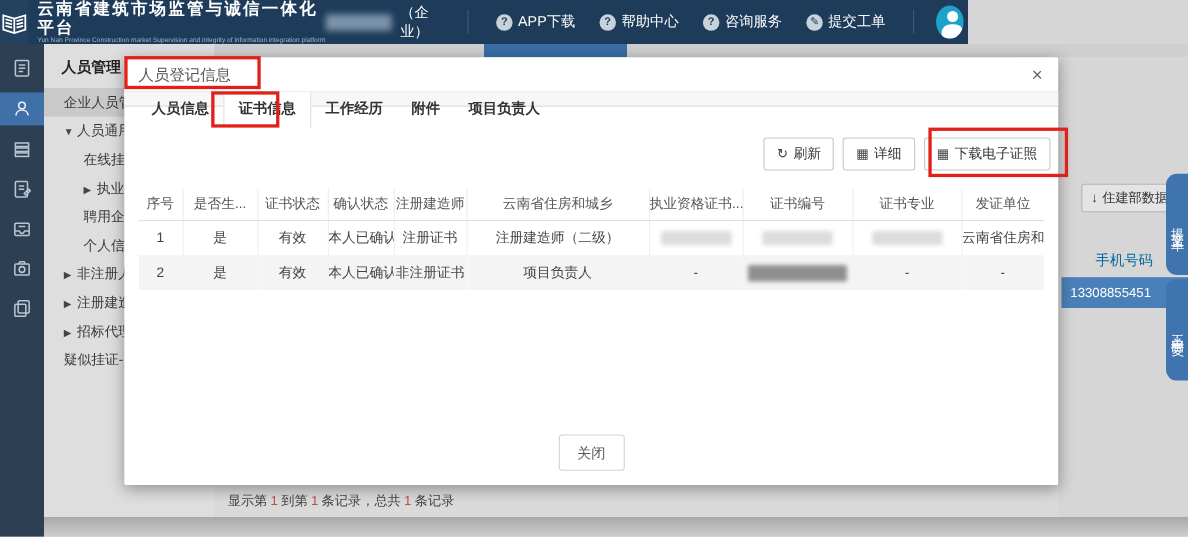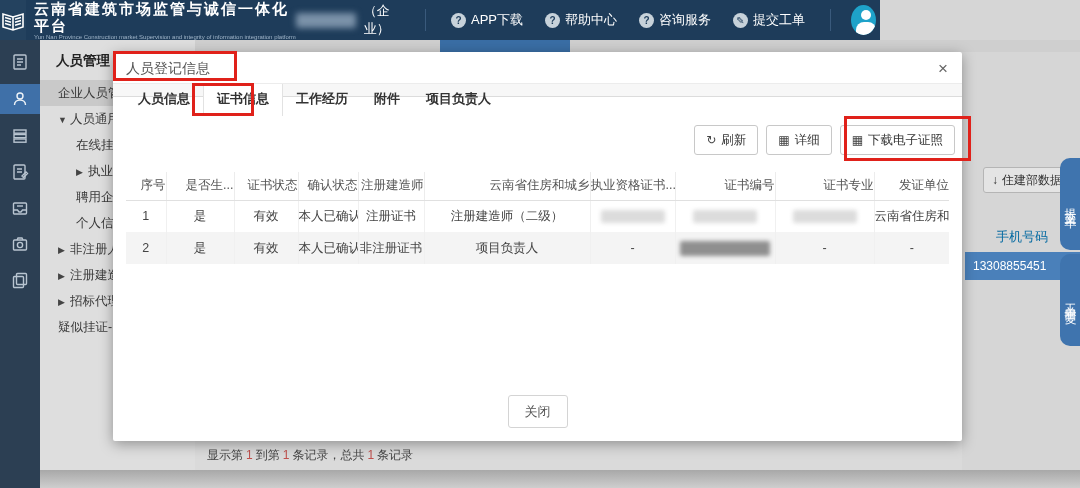--- a/index.html
+++ b/index.html
@@ -57,21 +57,21 @@
   .modal-title { position:absolute; left:13px; top:8px; font-size:14px; color:#555; }
   .modal-x { position:absolute; right:14px; top:8px; font-size:17px; color:#666; cursor:pointer; line-height:18px; }
   .tabbar { position:absolute; left:0; top:31px; width:100%; height:14px; background:#f7f7f7; border-top:1px solid #ececec; border-bottom:1px solid #dcdcdc; display:flex; padding-left:12px; }
   .tab { font-size:13px; font-weight:bold; color:#333; padding:0 13px; line-height:30px; cursor:pointer; }
   .tab.active { background:#fff; border-left:1px solid #e2e2e2; border-right:1px solid #e2e2e2; height:32px; }
   .toolbar { position:absolute; right:7px; top:73px; display:flex; gap:8px; }
   .tbtn { height:30px; background:#fff; border:1px solid #c8c8c8; border-radius:3px; font-size:12.5px; color:#333; display:flex; align-items:center; padding:0 11px; cursor:pointer; white-space:nowrap; }
   .tbtn .bic { margin-right:5px; font-size:12px; color:#444; }
 
   .cert-table { position:absolute; left:13px; top:120px; width:823px; border-collapse:collapse; table-layout:fixed; }
-  .cert-table th { font-size:12.5px; color:#555; font-weight:normal; height:28px; border-bottom:1px solid #e0e0e0; border-right:1px solid #ececec; text-align:right; white-space:nowrap; overflow:hidden; }
+  .cert-table th { font-size:12.5px; color:#555; font-weight:normal; height:28px; border-bottom:1px solid #e0e0e0; border-right:1px solid #ececec; text-align:center; white-space:nowrap; overflow:hidden; }
   .cert-table td { font-size:12.5px; color:#444; height:32px; border-right:1px solid #f0f0f0; text-align:center; white-space:nowrap; overflow:hidden; }
   .cert-table th:last-child, .cert-table td:last-child { border-right:none; }
   .cert-table tr.zebra td { background:#f4f4f4; }
   .blur-light { display:inline-block; width:64px; height:13px; background:#dcdcdc; border-radius:2px; filter:blur(2px); vertical-align:middle; }
   .blur-dark { display:inline-block; width:90px; height:15px; background:#8f8f8f; border-radius:2px; filter:blur(2px); vertical-align:middle; }
   .close-btn { position:absolute; left:50%; transform:translateX(-50%); bottom:13px; width:60px; height:33px; background:#fff; border:1px solid #d4d4d4; border-radius:3px; font-size:13px; color:#555; cursor:pointer;margin-top:20px; }
 
   
   .anno { position:absolute; border:3px solid #e0211a; z-index:50; pointer-events:none; }
   .anno-title { left:113px; top:51px; width:124px; height:30px; }

